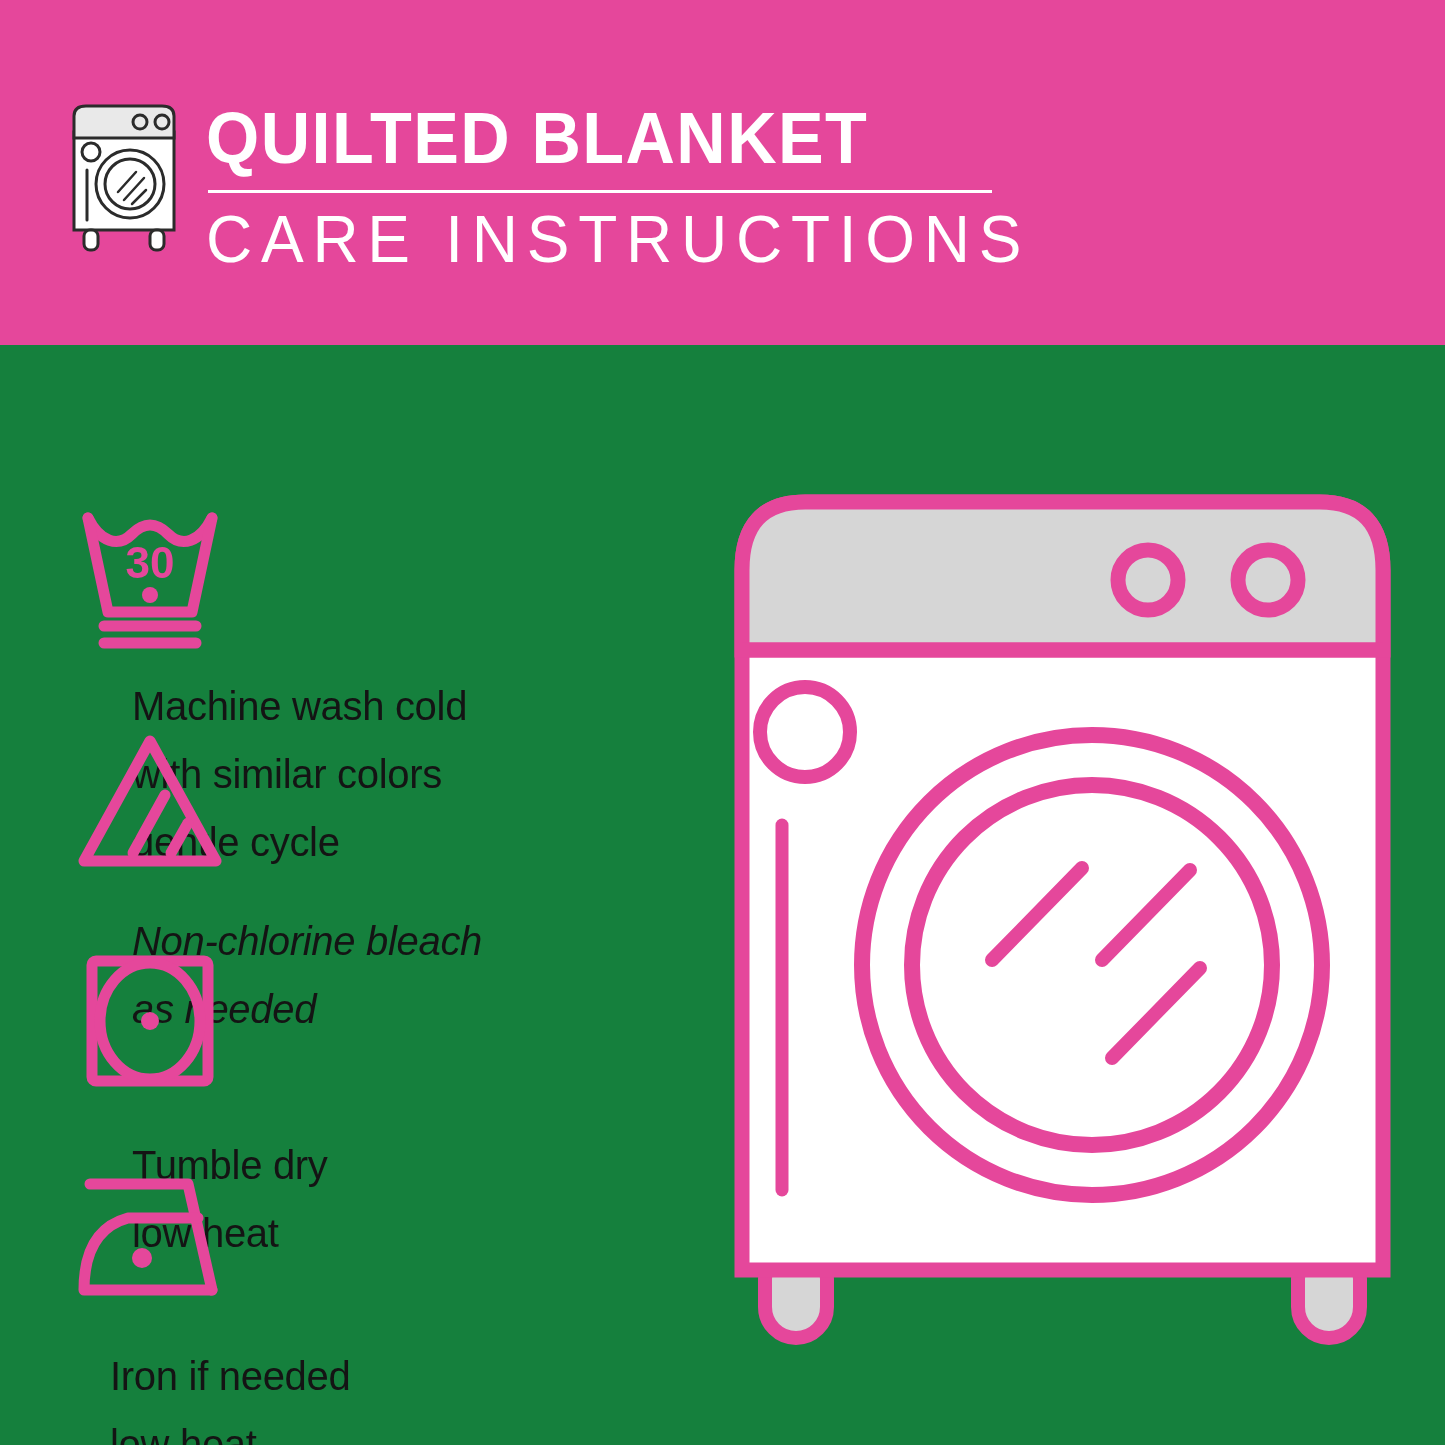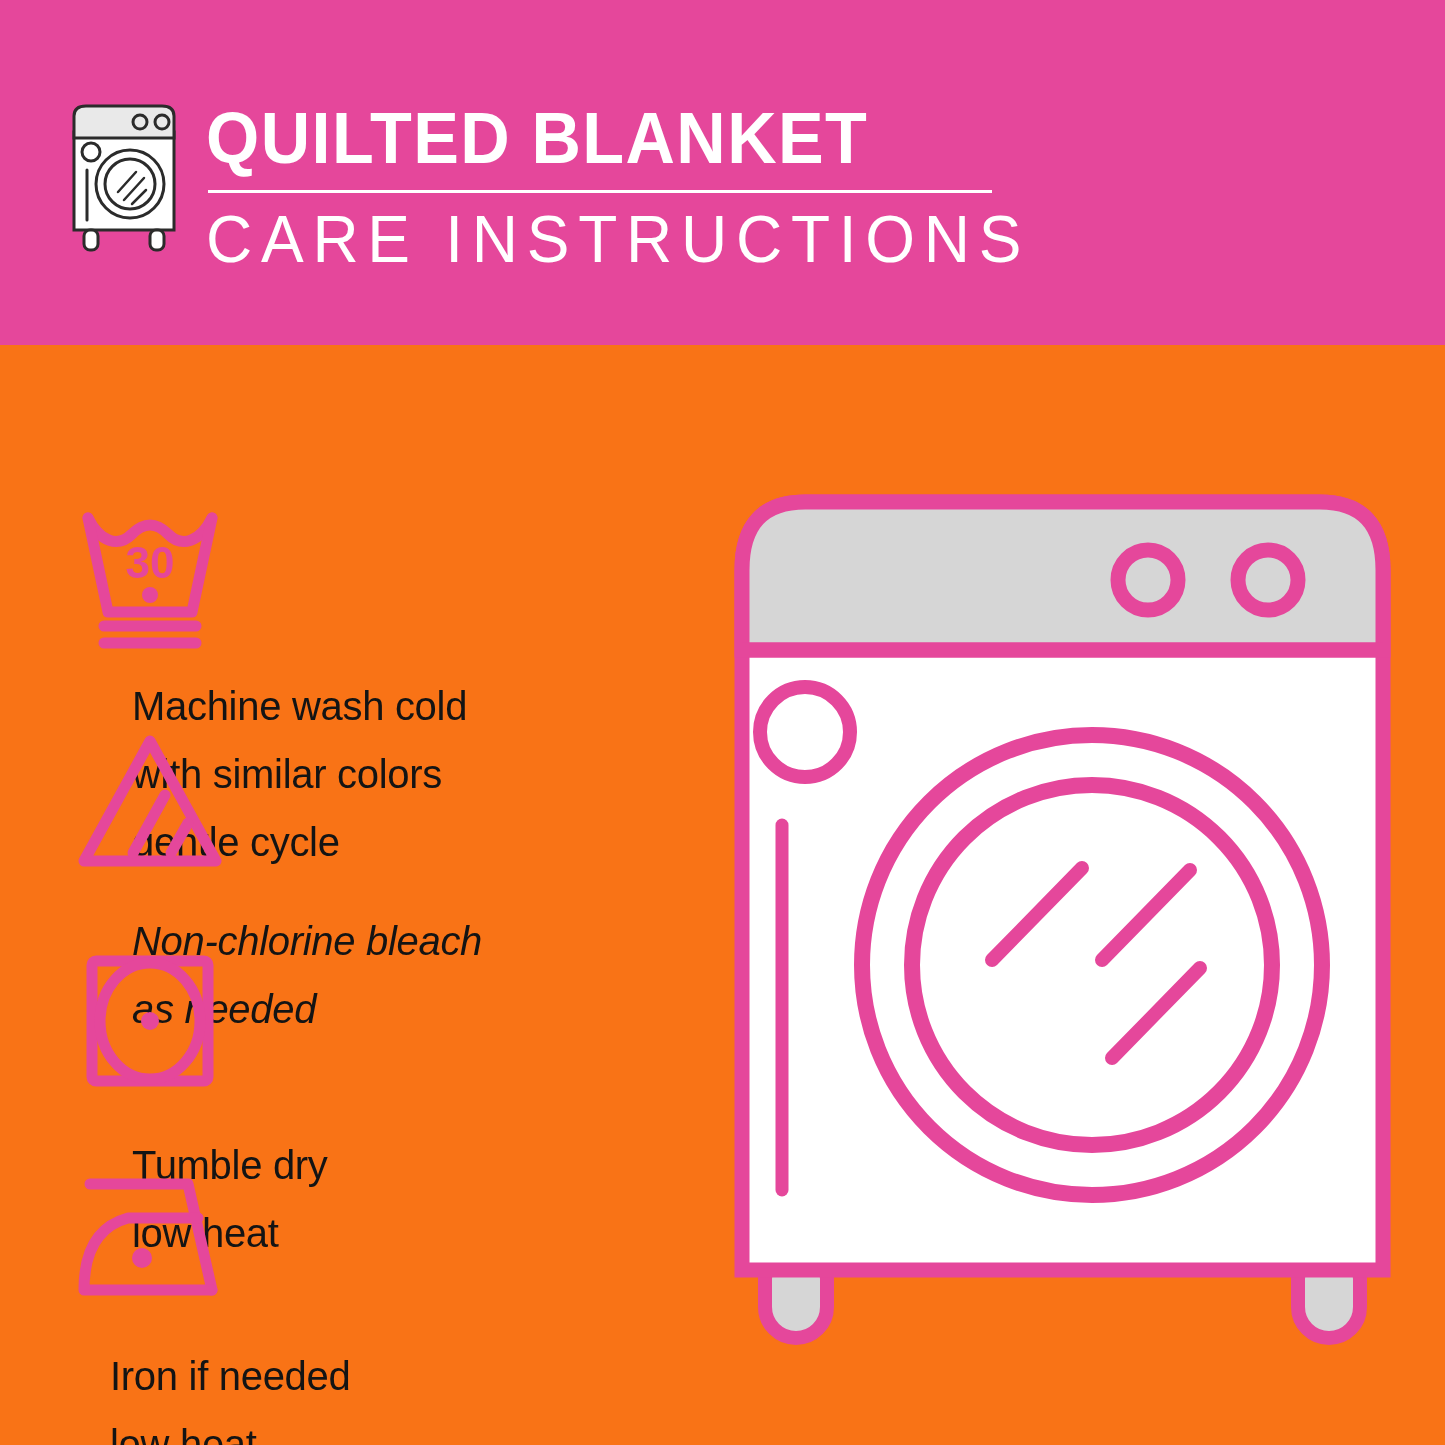--- a/index.html
+++ b/index.html
@@ -7,21 +7,21 @@
     padding: 0;
     background: #ffffff;
   }
   body {
     font-family: "Liberation Sans", sans-serif;
   }
   #page {
     position: relative;
     width: 1445px;
     height: 1445px;
-    background: #f97316;
+    background: #15803d;
     overflow: hidden;
   }
 
   
   .header-band {
     position: absolute;
     left: 0;
     top: 0;
     width: 1445px;
     height: 345px;

